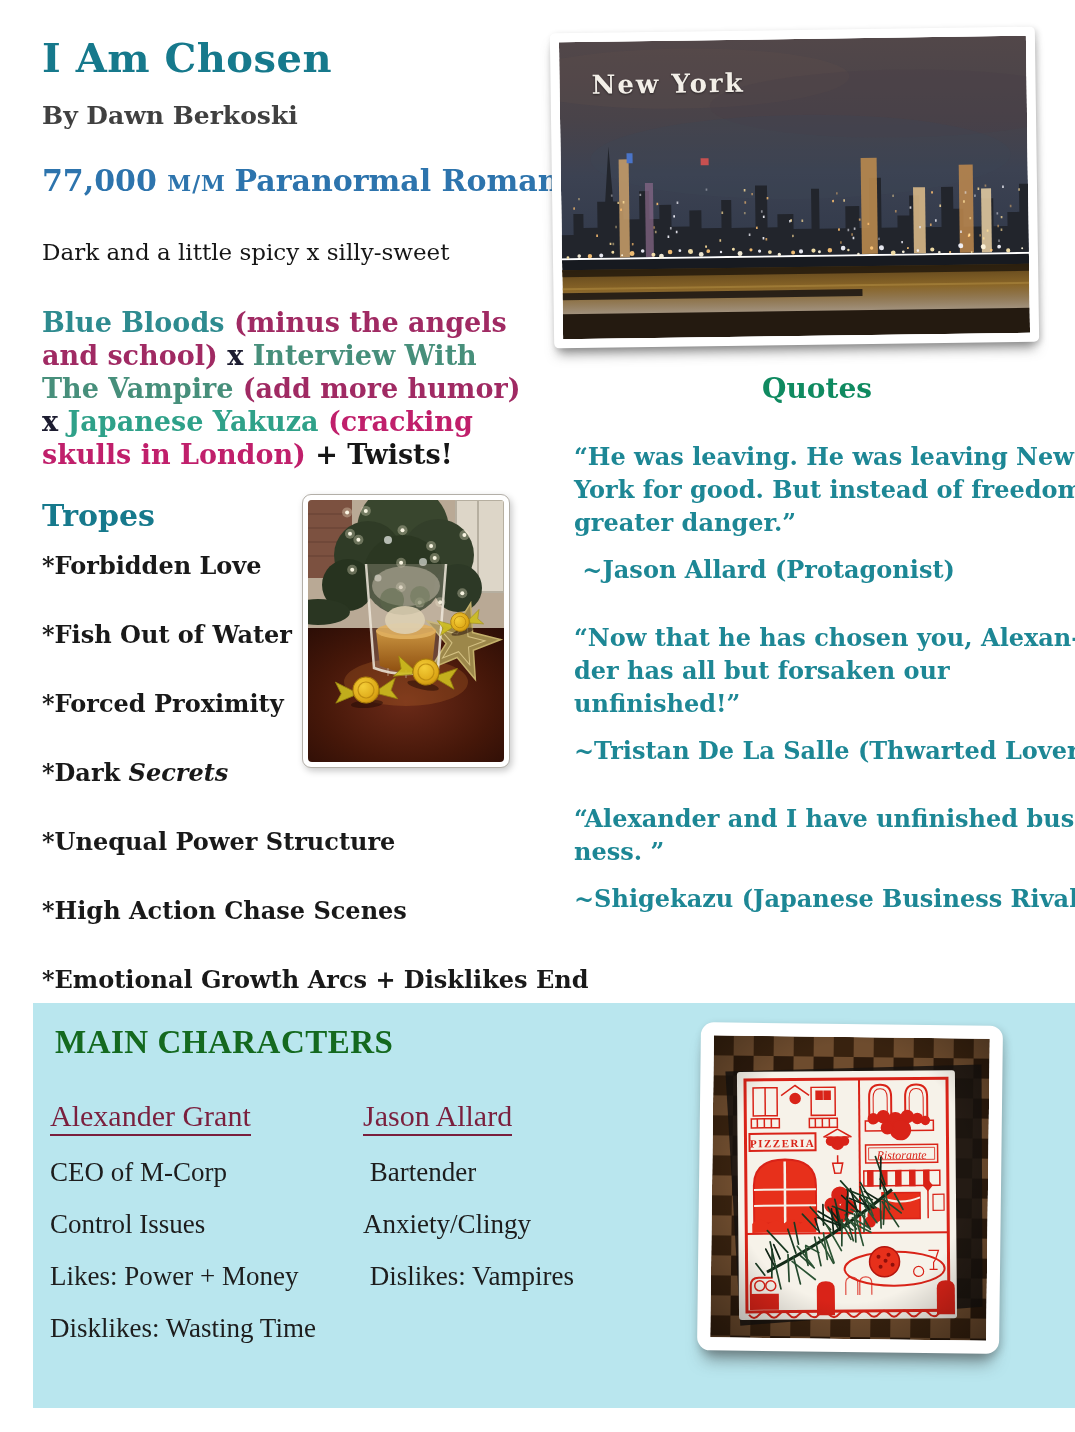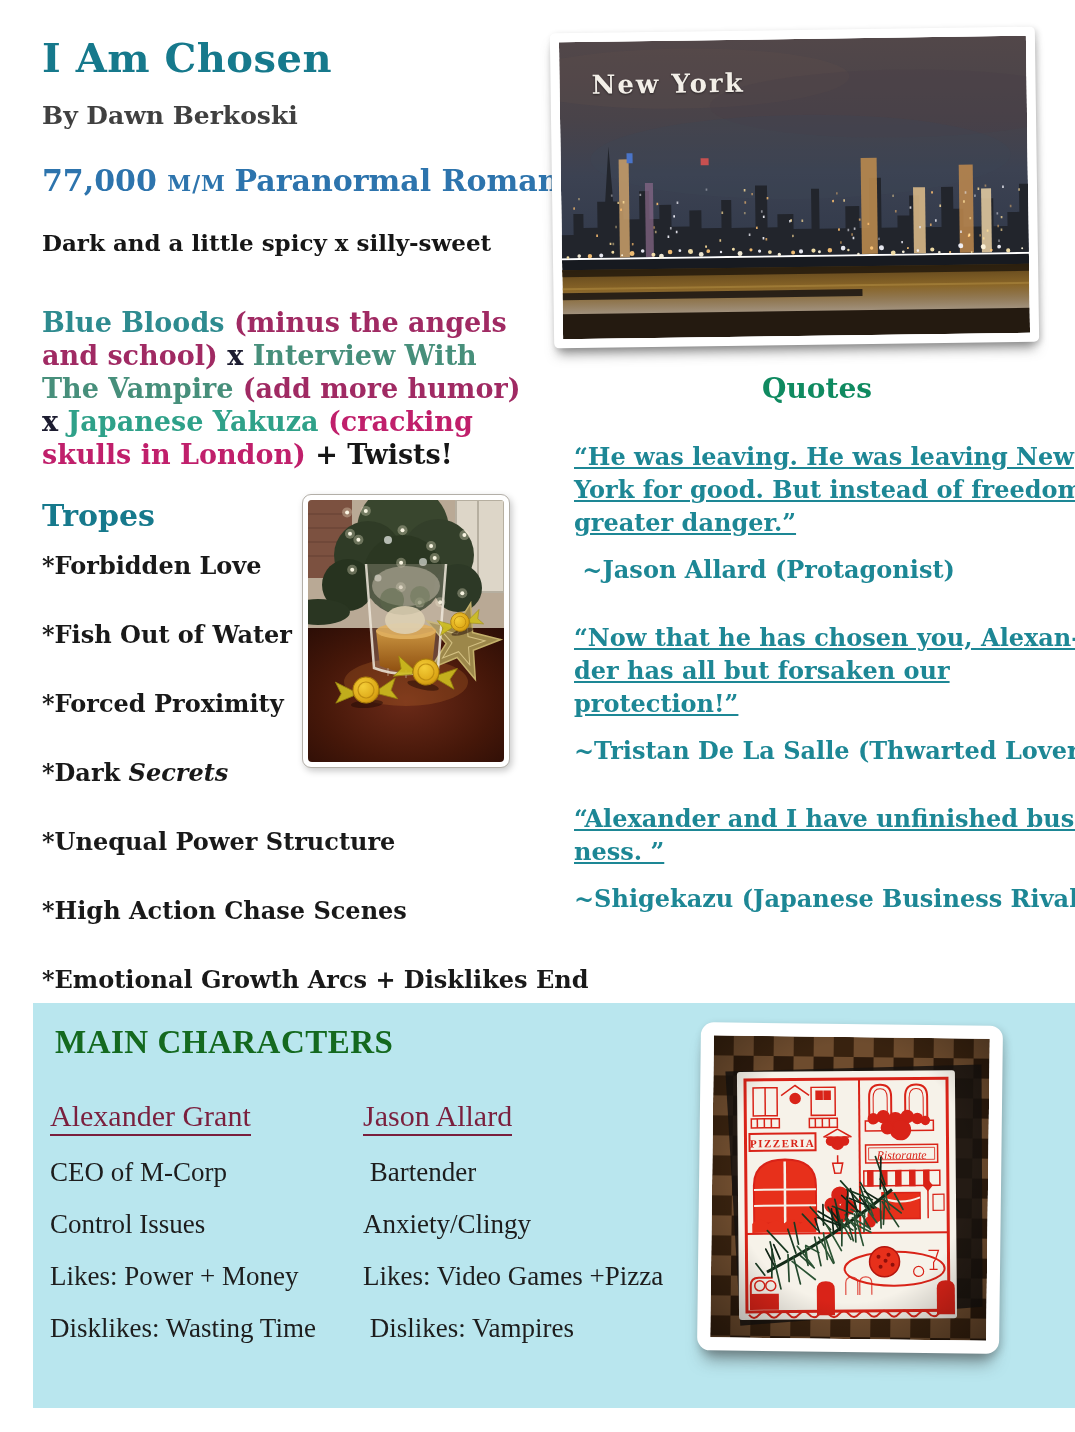--- a/index.html
+++ b/index.html
@@ -5,21 +5,21 @@
   html,body{margin:0;padding:0;background:#ffffff;}
   .page{position:relative;width:1075px;height:1432px;background:#ffffff;overflow:hidden;
         font-family:"DejaVu Serif",serif;}
   
   .title{position:absolute;left:42px;top:34px;font-size:40px;font-weight:bold;
          color:var(--title-teal);letter-spacing:.5px;}
   .byline{position:absolute;left:42px;top:101px;font-size:25px;font-weight:bold;color:#404040;}
   .wordline{position:absolute;left:42px;top:163px;font-size:30px;font-weight:bold;
             color:var(--genre-blue);white-space:pre;}
   .wordline .category{font-size:.72em;letter-spacing:1px;}
-  .tone{position:absolute;left:42px;top:229px;font-size:23px;font-weight:bold;color:#161616;}
+  .tone{position:absolute;left:42px;top:239px;font-size:23px;font-weight:normal;color:#161616;}
   .comps{position:absolute;left:42px;top:306px;width:500px;font-size:27px;font-weight:bold;
          line-height:33px;white-space:pre;}
   .tropes-h{position:absolute;left:42px;top:498px;font-size:30px;font-weight:bold;color:var(--tropes-teal);}
   .tropes-list{position:absolute;left:42px;top:551px;}
   .trope{font-size:24px;font-weight:bold;color:#191919;margin-bottom:40px;white-space:nowrap;}
   .trope i{font-weight:bold;}
   
   .polaroid{position:absolute;background:#ffffff;}
   .ny{left:552px;top:30px;padding:9px;border-radius:5px;transform:rotate(-0.8deg);
       box-shadow:0 10px 12px -4px rgba(70,70,70,.55),2px 2px 6px rgba(0,0,0,.18);}
@@ -29,21 +29,21 @@
   .whiskey{left:302px;top:494px;padding:5px;border:1px solid #b3afa8;border-radius:9px;
            box-shadow:2px 3px 7px rgba(0,0,0,.22);}
   .whiskey .photo{position:relative;width:196px;height:262px;overflow:hidden;border-radius:4px;}
   .pizza{left:699px;top:1024px;padding:13px;border-radius:13px;transform:rotate(0.7deg);
          box-shadow:0 16px 16px -7px rgba(60,60,60,.5),2px 3px 8px rgba(0,0,0,.2);}
   .pizza .photo{position:relative;width:276px;height:302px;overflow:hidden;}
   
   .quotes{position:absolute;left:574px;top:372px;width:486px;}
   .quotes-h{font-size:28px;font-weight:bold;color:var(--quotes-green);margin:0 0 35px 0;text-align:center;}
   .quote{font-size:24px;font-weight:bold;color:var(--quote-teal);line-height:33px;
-         margin:8px 0 16px 0;white-space:nowrap;text-decoration:underline;}
+         margin:8px 0 16px 0;white-space:nowrap;}
   .attribution{font-size:24px;font-weight:bold;color:var(--quote-teal);margin:0 0 37px 0;white-space:pre;}
   
   .panel{position:absolute;left:33px;top:1003px;width:1068px;height:405px;background:var(--panel-cyan);
          font-family:"Liberation Serif",serif;}
   .panel-h{position:absolute;left:22px;top:21px;font-size:33px;font-weight:bold;
            color:var(--characters-green);letter-spacing:.5px;}
   .char-cols{position:absolute;left:17px;top:96px;display:flex;}
   .char-col{width:313px;}
   .char-col:last-child{width:360px;}
   .char-name{display:inline-block;font-size:30px;color:var(--name-maroon);
@@ -250,21 +250,21 @@
     <div>
         <div class="quote">
           <div>“He was leaving. He was leaving New</div>
           <div>York for good. But instead of freedom,</div>
           <div>greater danger.”</div>
         </div>
         <div class="attribution"> ~Jason Allard (Protagonist)</div>
         <div class="quote">
           <div>“Now that he has chosen you, Alexan-</div>
           <div>der has all but forsaken our</div>
-          <div>protection!”</div>
+          <div>unfinished!”</div>
         </div>
         <div class="attribution">~Tristan De La Salle (Thwarted Lover)</div>
         <div class="quote">
           <div>“Alexander and I have unfinished busi-</div>
           <div>ness. ”</div>
         </div>
         <div class="attribution">~Shigekazu (Japanese Business Rival)</div>
       </div>
   </div>
 
@@ -381,21 +381,21 @@
             </g>
           </g>
       </svg>
     </div>
   </div>
 
   <div class="panel">
     <div class="panel-h">MAIN CHARACTERS</div>
     <div class="char-cols">
         <div class="char-col"><div class="char-name">Alexander Grant</div><br><div class="char-row">CEO of M-Corp</div><div class="char-row">Control Issues</div><div class="char-row">Likes: Power + Money</div><div class="char-row">Disklikes: Wasting Time</div></div>
-        <div class="char-col"><div class="char-name">Jason Allard</div><br><div class="char-row"> Bartender</div><div class="char-row">Anxiety/Clingy</div><div class="char-row">Likes: Video Games +Pizza</div><div class="char-row"> Dislikes: Vampires</div></div>
+        <div class="char-col"><div class="char-name">Jason Allard</div><br><div class="char-row"> Bartender</div><div class="char-row">Anxiety/Clingy</div><div class="char-row"> Dislikes: Vampires</div></div>
       </div>
   </div>
 
   <div class="polaroid pizza">
     <div class="photo">
       <svg class="art" width="276" height="302" viewBox="0 0 276 302">
         <defs>
           <pattern id="chk" width="40" height="40" patternUnits="userSpaceOnUse">
             <rect width="40" height="40" fill="#6e4c2e"></rect>
             <rect width="20" height="20" fill="#38220f"></rect>

